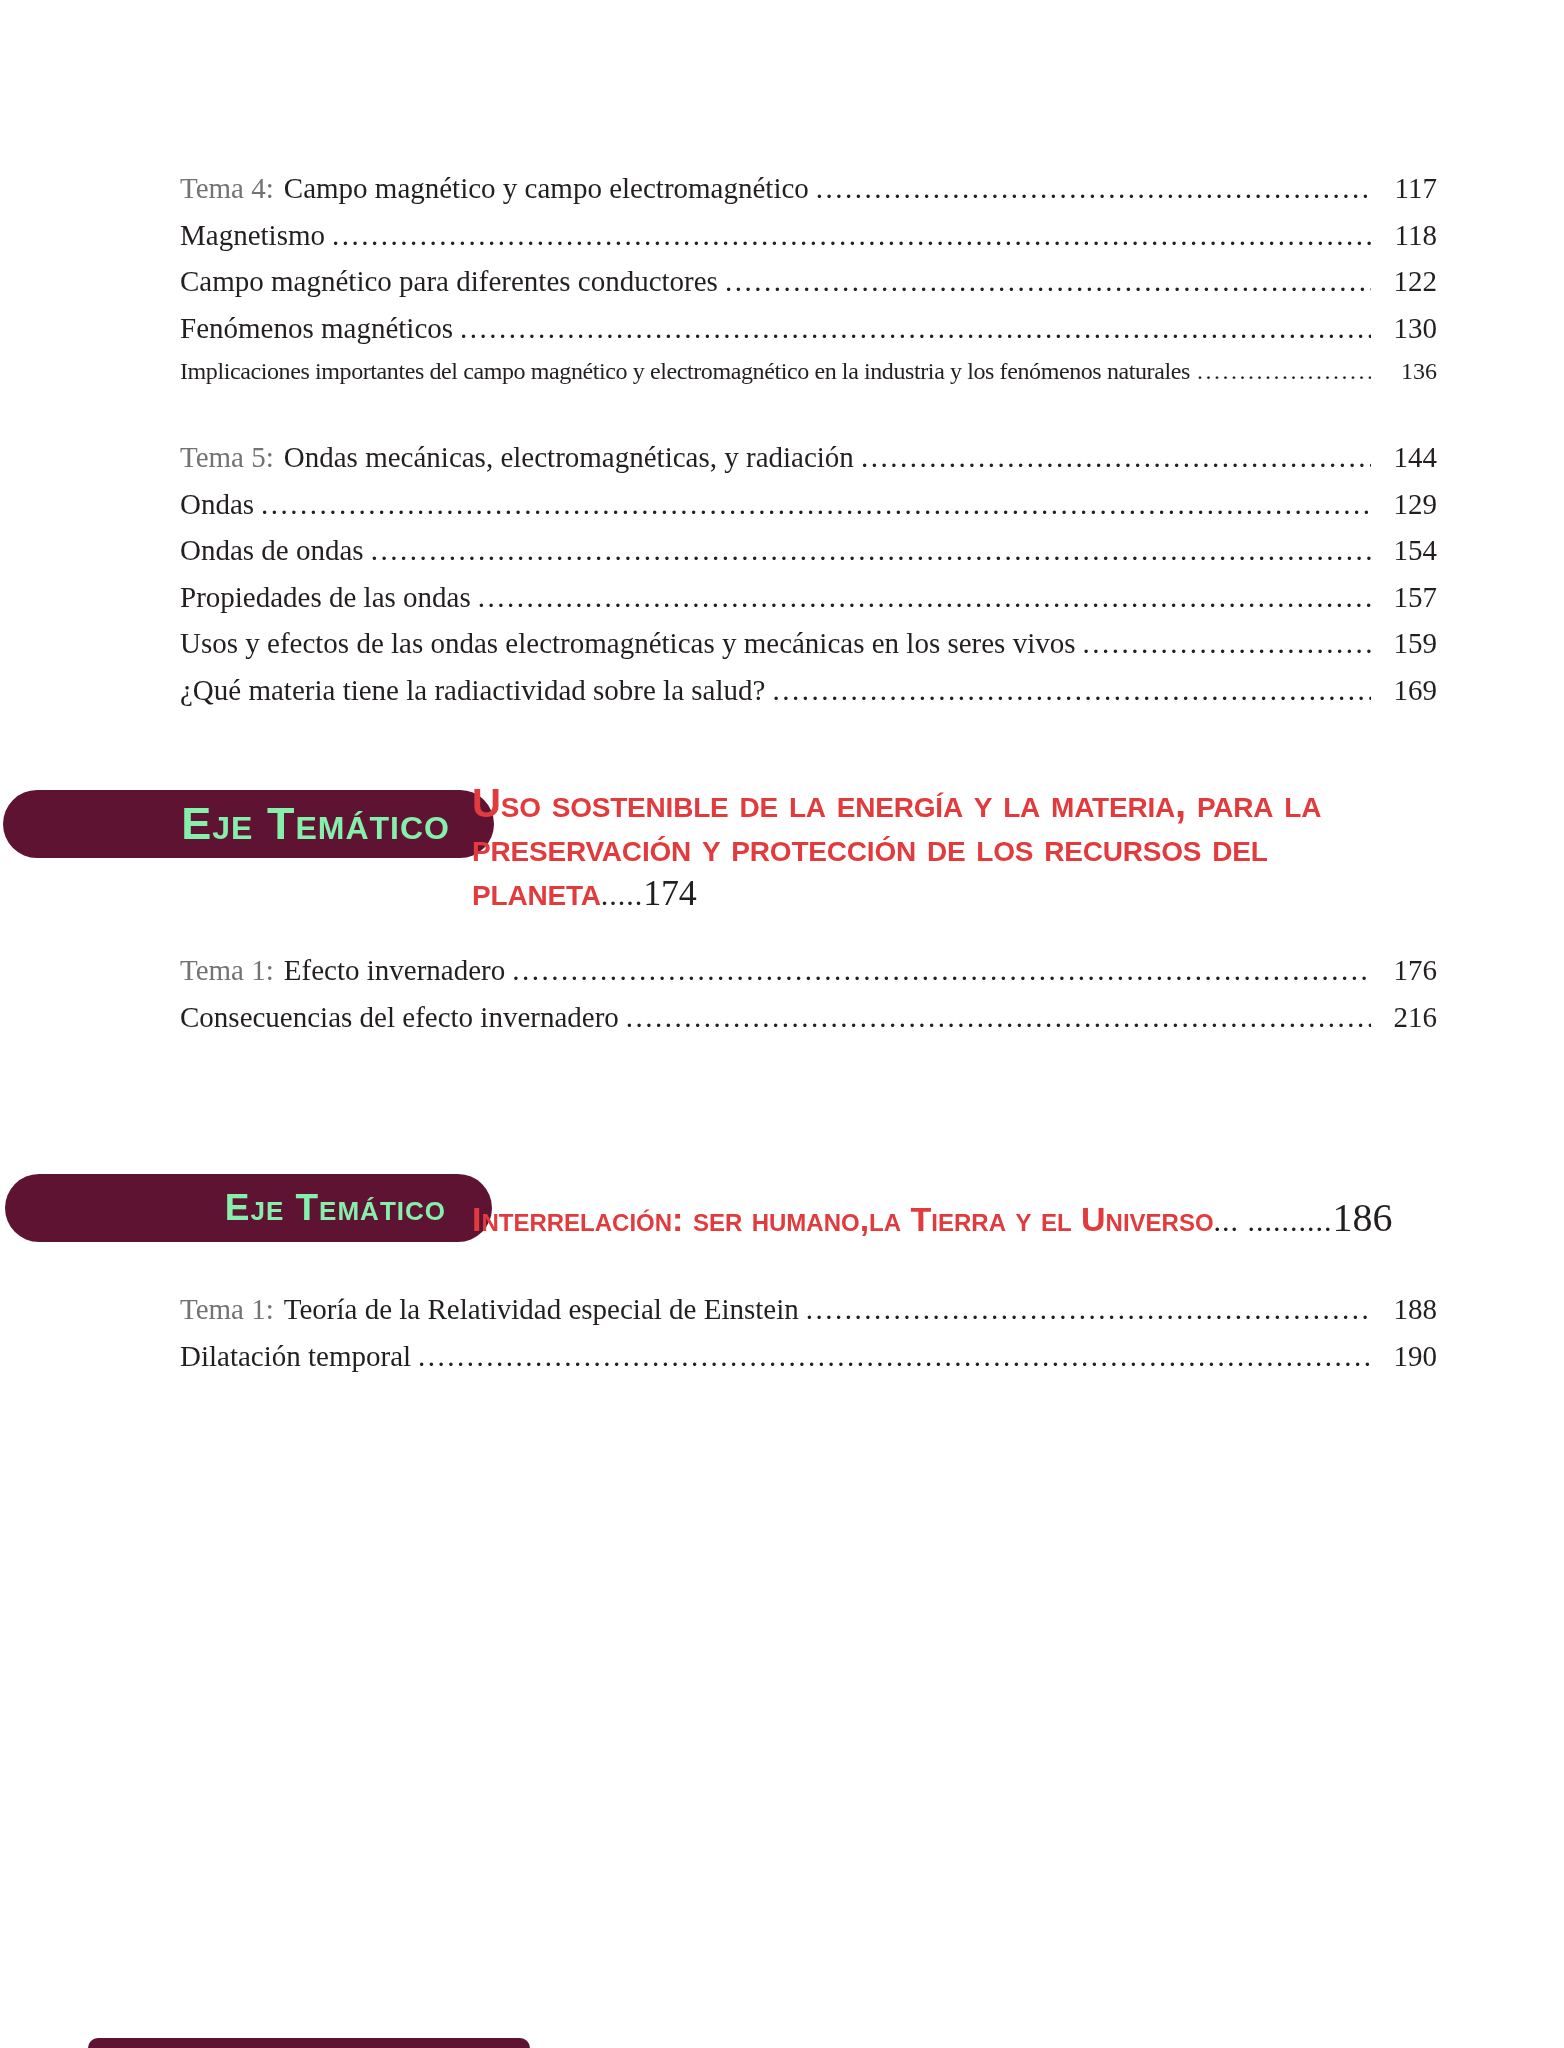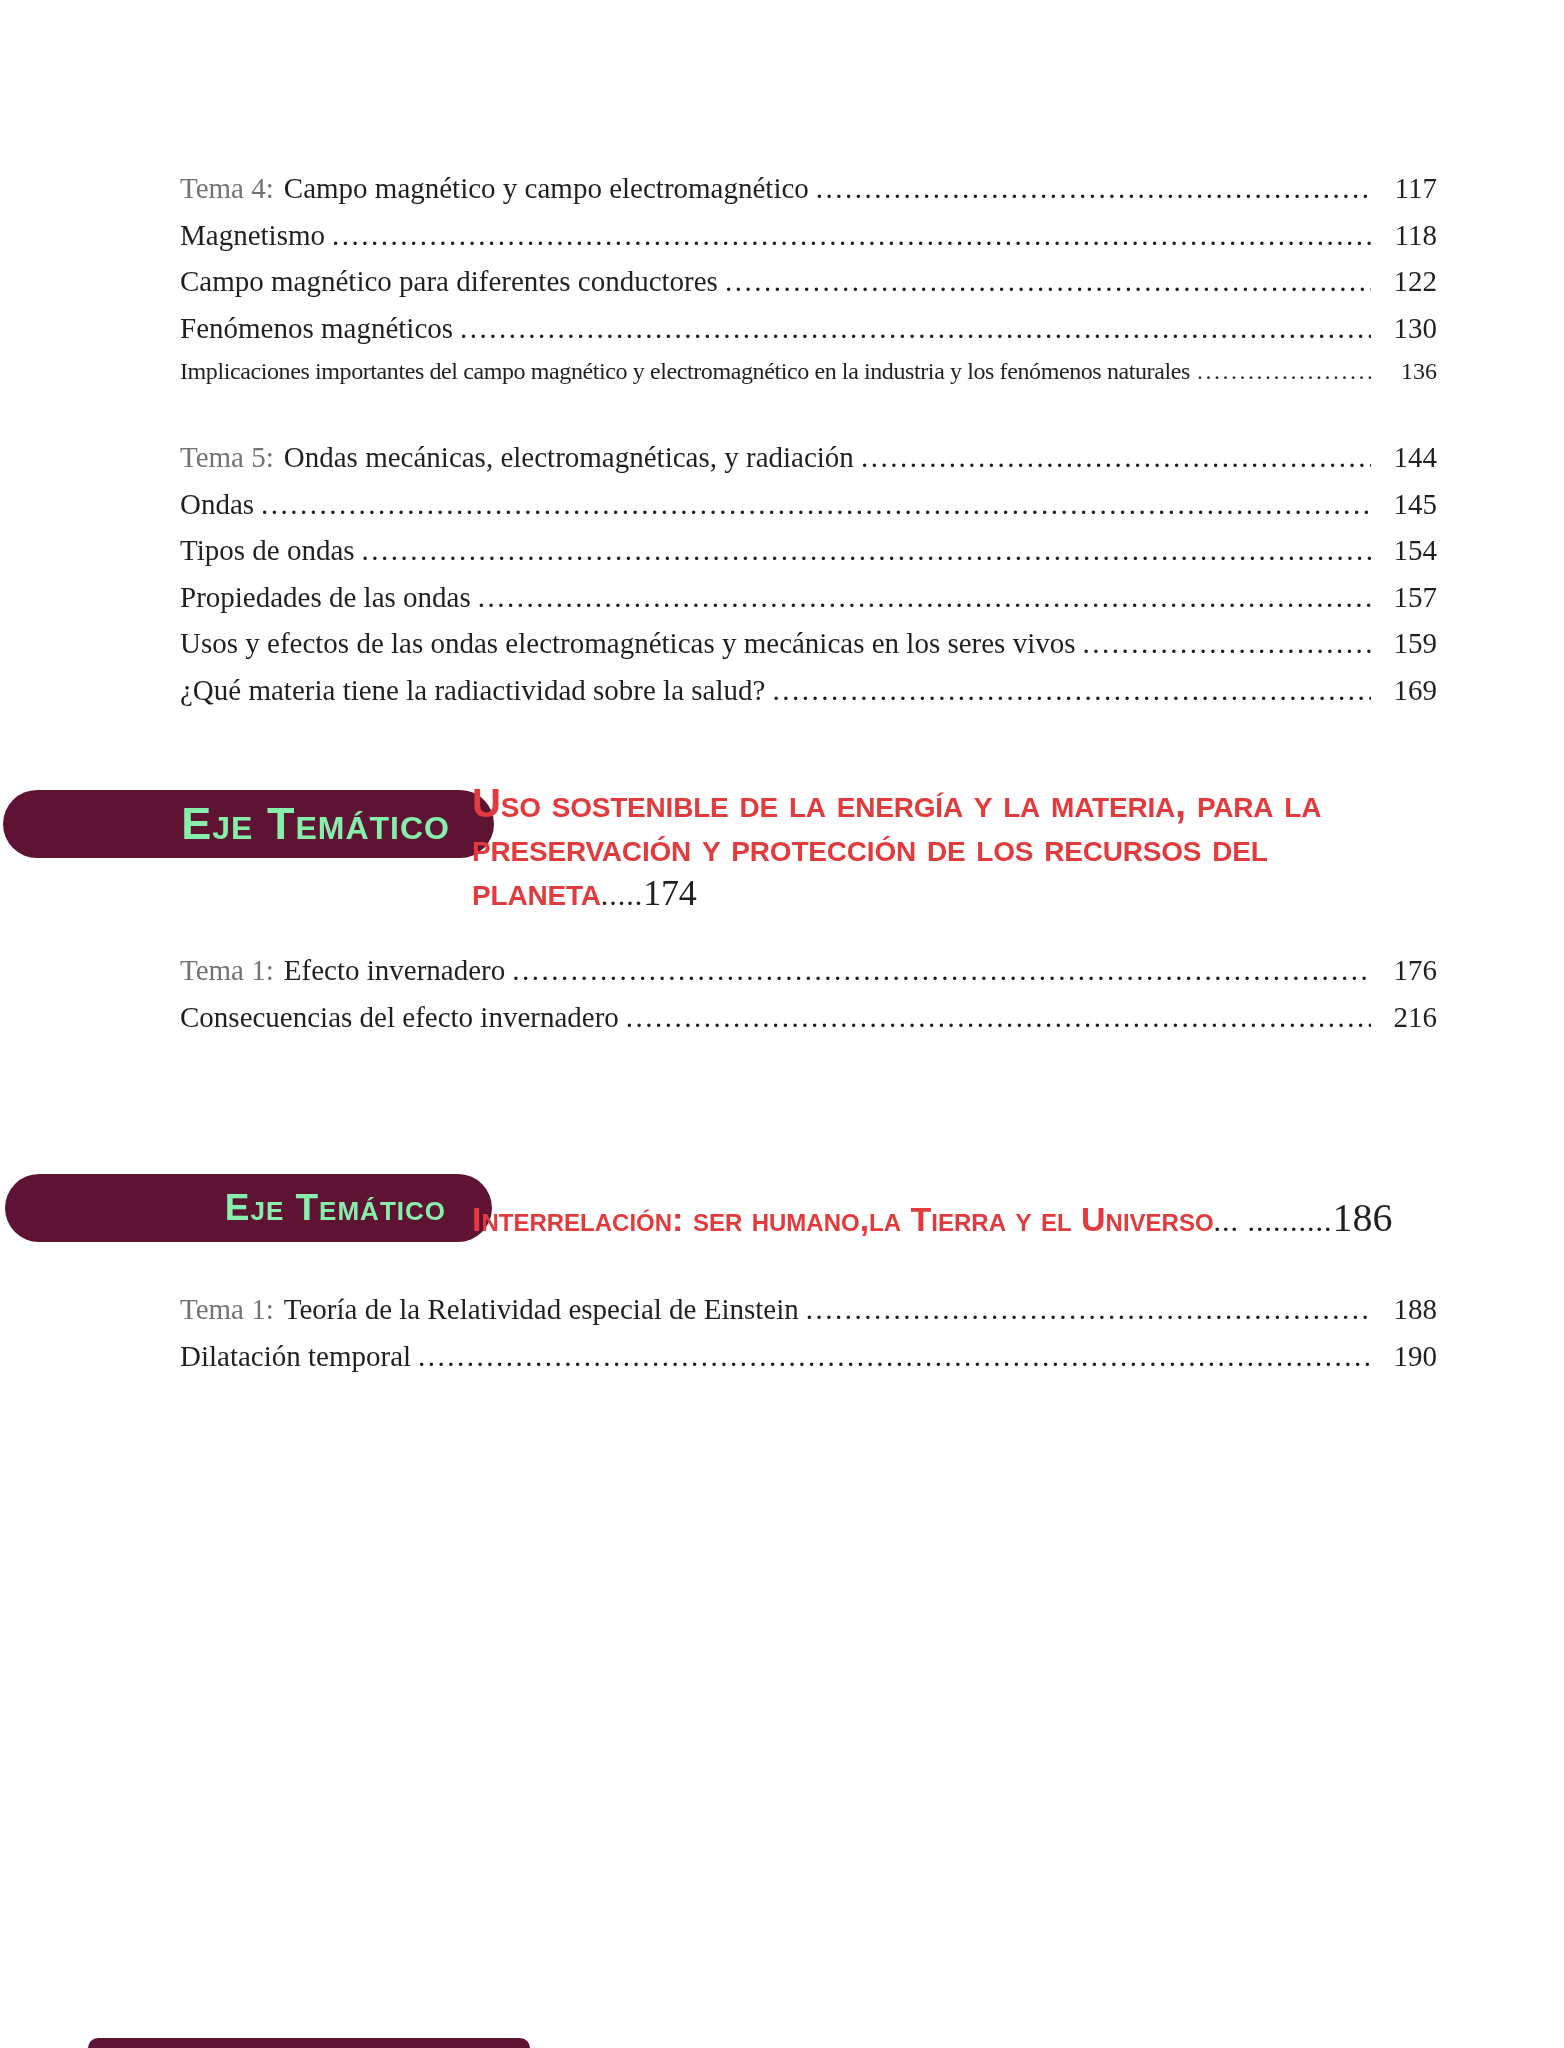--- a/index.html
+++ b/index.html
@@ -124,25 +124,25 @@
     <div class="row">
       <span class="prefix">Tema 5:</span>
       <span class="title">Ondas mecánicas, electromagnéticas, y radiación</span>
       <span class="leader"></span>
       <span class="pagenum">144</span>
     </div>
     <div class="row">
       <span class="prefix"></span>
       <span class="title">Ondas</span>
       <span class="leader"></span>
-      <span class="pagenum">145</span>
-    </div>
-    <div class="row">
-      <span class="prefix"></span>
-      <span class="title">Tipos de ondas</span>
+      <span class="pagenum">129</span>
+    </div>
+    <div class="row">
+      <span class="prefix"></span>
+      <span class="title">Ondas de ondas</span>
       <span class="leader"></span>
       <span class="pagenum">154</span>
     </div>
     <div class="row">
       <span class="prefix"></span>
       <span class="title">Propiedades de las ondas</span>
       <span class="leader"></span>
       <span class="pagenum">157</span>
     </div>
     <div class="row">

